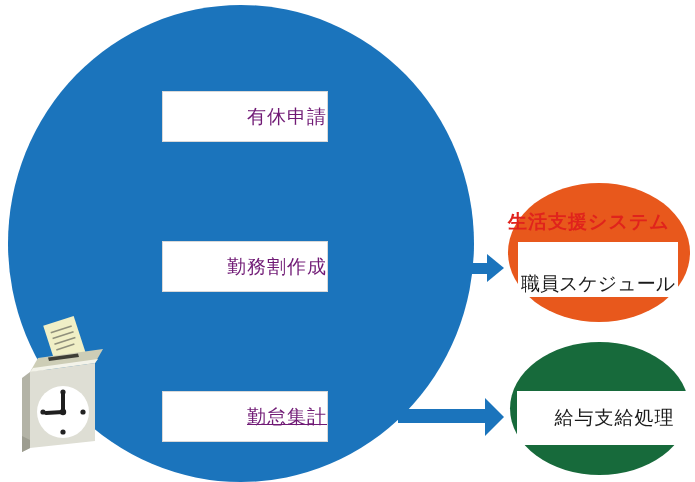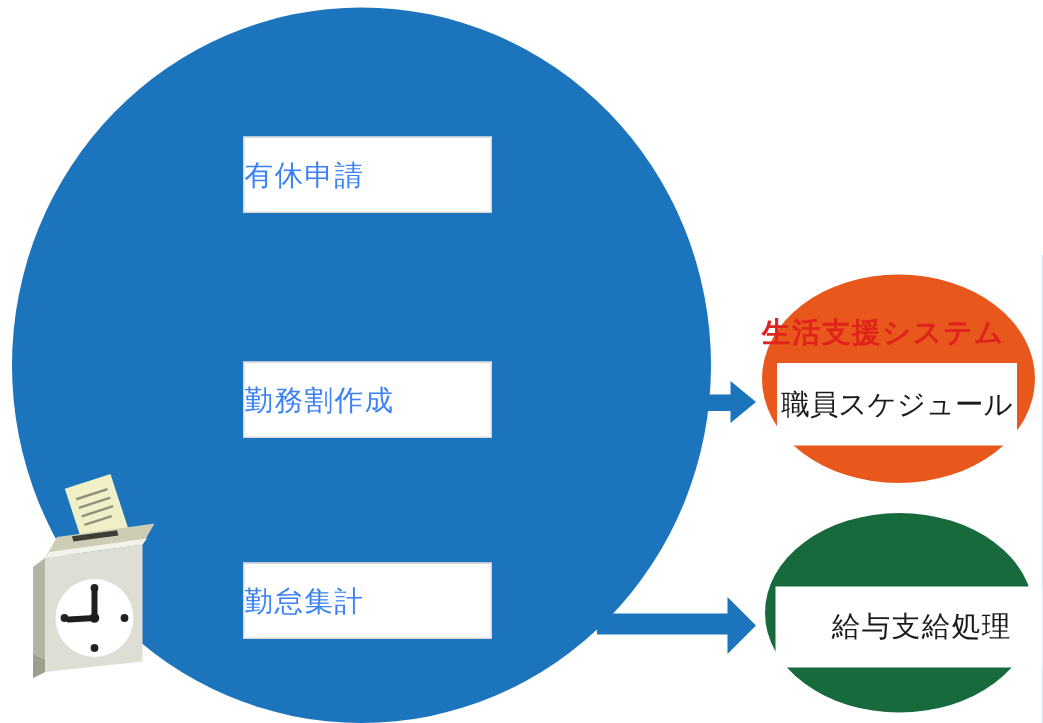--- a/index.html
+++ b/index.html
@@ -25,28 +25,28 @@
   }
   .process-box {
     position: absolute;
     left: 162px;
     width: 164px;
     height: 49px;
     background: #ffffff;
     border: 1px solid #d9d9d9;
     display: flex;
     align-items: center;
-    justify-content: flex-start;
+    justify-content: flex-end;
     font-size: 19px;
     letter-spacing: 1px;
-    color: #3b82f6;
+    color: #701a75;
   }
   .box-1 { top: 91px; }
   .box-2 { top: 241px; }
-  .box-3 { top: 375px; }
+  .box-3 { top: 391px; text-decoration: underline; }
 
   .ellipse {
     position: absolute;
     border-radius: 50%;
   }
   .orange-ellipse { left: 508px; top: 183px; width: 182px; height: 139px; }
   .green-ellipse  { left: 510px; top: 342px; width: 179px; height: 133px; }
 
   .system-title {
     position: absolute;
@@ -60,21 +60,21 @@
   }
   .system-box {
     position: absolute;
     background: #ffffff;
     display: flex;
     align-items: center;
     justify-content: center;
     font-size: 19px;
     color: #1a1a1a;
   }
-  .schedule-box { left: 518px; top: 242px; width: 160px; height: 55px; letter-spacing: 0; }
+  .schedule-box { left: 518px; top: 242px; width: 160px; height: 55px; letter-spacing: 0; align-items: flex-end; }
   .payroll-box  { left: 517px; top: 391px; width: 195px; height: 54px; letter-spacing: 1px; }
 
   .arrow-shaft {
     position: absolute;
   }
   .arrow-head {
     position: absolute;
     width: 0;
     height: 0;
   }

